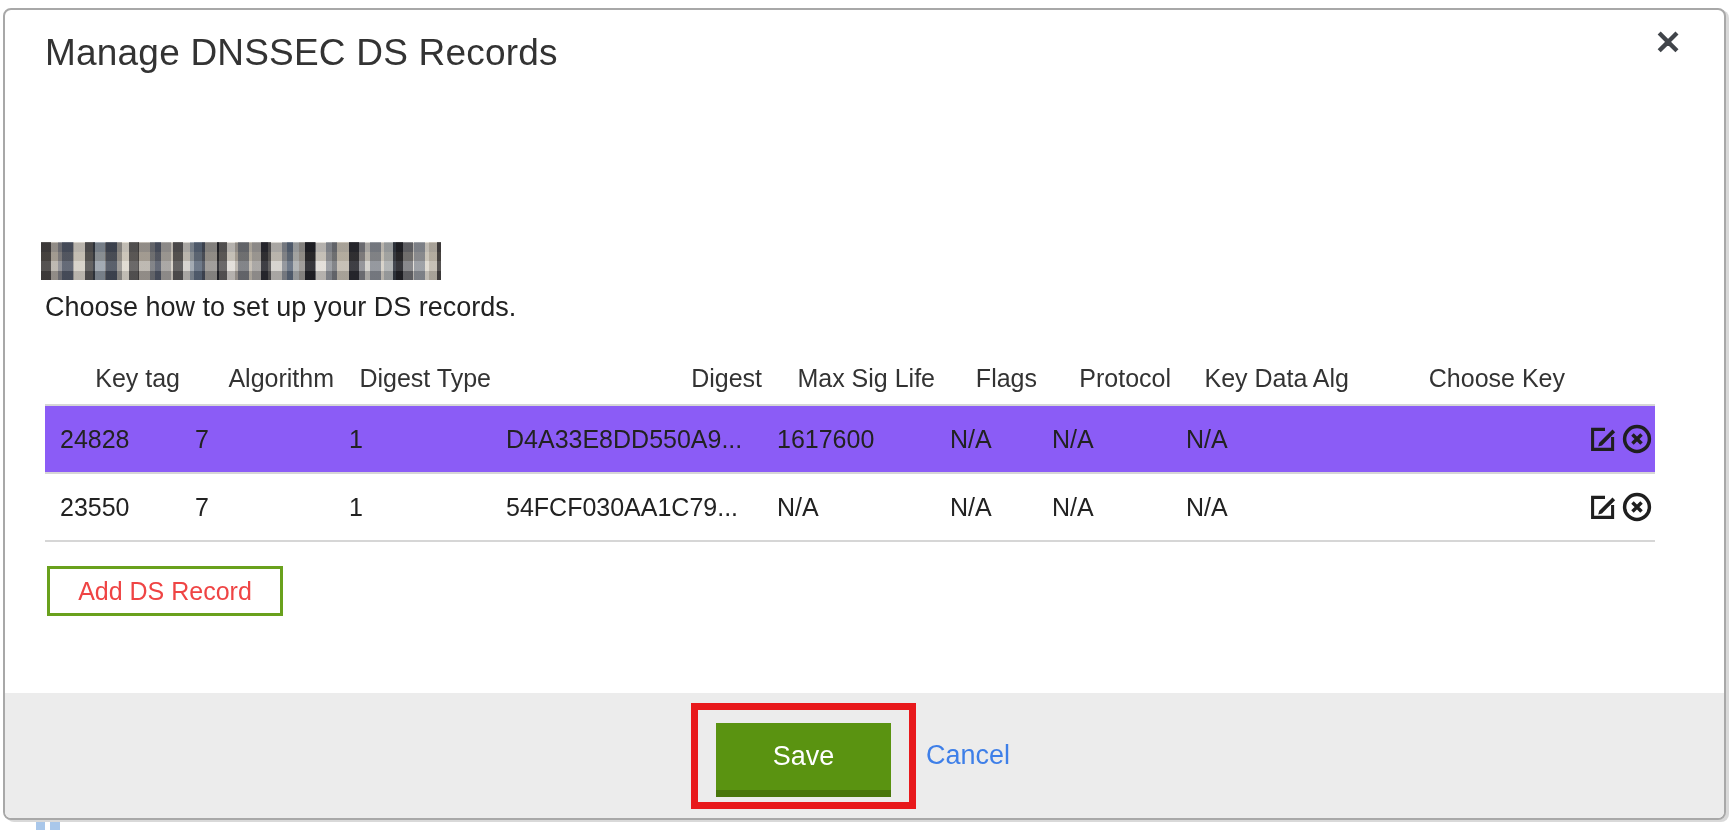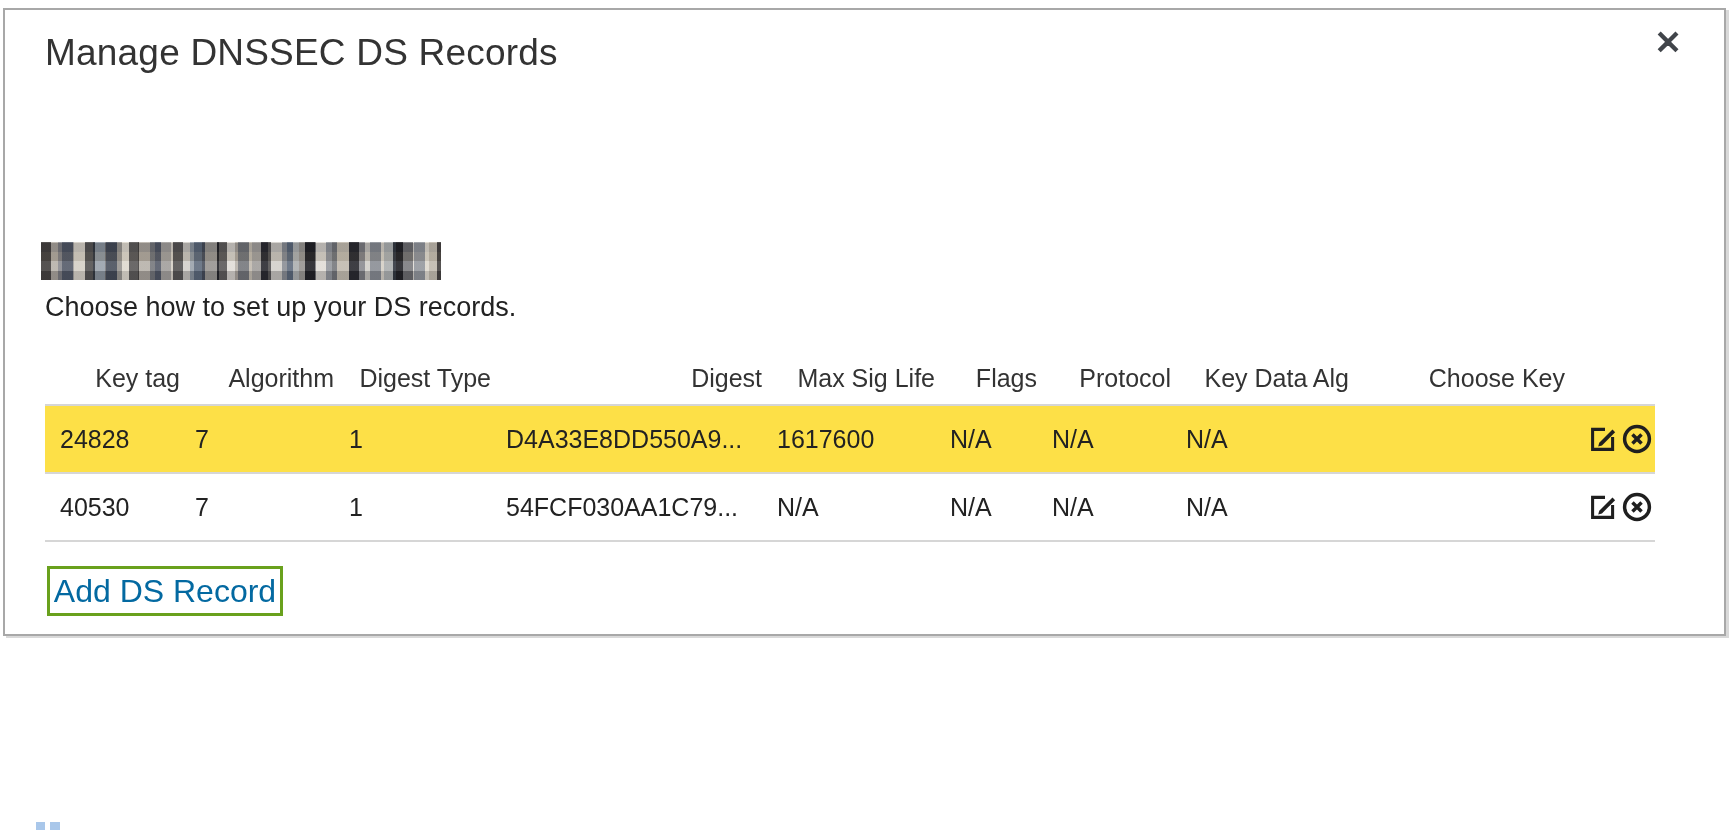--- a/index.html
+++ b/index.html
@@ -1,24 +1,24 @@
 <!DOCTYPE html>
 <html><head>
 <meta charset="utf-8">
 <style>
   * { margin: 0; padding: 0; box-sizing: border-box; }
   html, body { width: 1734px; height: 830px; background: #ffffff; font-family: "Liberation Sans", "DejaVu Sans", sans-serif; }
 
   .dialog {
     position: absolute;
     left: 3px; top: 8px;
-    width: 1723px; height: 628px;
+    width: 1723px; height: 812px;
     background: #ffffff;
     border: 2px solid #a8a8a8;
-    border-radius: 0;
+    border-radius: 8px;
     box-shadow: 3px 2px 0 rgba(170,170,170,0.45);
     overflow: hidden;
   }
 
   
   .dialog-title {
     margin: 22px 0 0 40px;
     font-size: 37px;
     font-weight: 400;
     color: #333333;
@@ -65,43 +65,43 @@
     text-align: right;
     vertical-align: middle;
     font-size: 25px;
     font-weight: 400;
     color: #333333;
     padding-left: 15px;
     white-space: nowrap;
   }
   .ds-table tbody tr { border-top: 2px solid #d6d6d6; }
   .ds-table tbody tr:last-child { border-bottom: 2px solid #d6d6d6; }
-  .ds-table tbody tr.alt { background: #fde047; }
+  .ds-table tbody tr.alt { background: #8b5cf6; }
   .ds-table td {
     height: 68px;
     vertical-align: middle;
     font-size: 25px;
     color: #222222;
     padding-left: 15px;
     white-space: nowrap;
     overflow: hidden;
   }
   .actions-cell { padding-right: 2px; }
   .actions-wrap { display: flex; justify-content: flex-end; align-items: center; gap: 2px; }
   .icon-btn { background: none; border: none; padding: 0; cursor: pointer; width: 32px; height: 32px; }
   .icon-btn svg { width: 32px; height: 32px; display: block; }
 
   
   .add-ds-button {
     margin: 24px 0 0 42px;
     width: 236px; height: 50px;
     background: #ffffff;
     border: 3px solid #69a11d;
-    color: #0369a1;
-    font-size: 32px;
+    color: #ef4444;
+    font-size: 25px;
     font-family: "Liberation Sans", sans-serif;
     cursor: pointer;
   }
 
   
   .dialog-footer {
     position: absolute;
     left: 0; right: 0; bottom: 0;
     height: 125px;
     background: #ececec;
@@ -203,21 +203,21 @@
             <button class="icon-btn">
               <svg viewBox="0 0 24 24">
                 <circle cx="12" cy="12" r="9.3" fill="none" stroke="#1f1f1f" stroke-width="2.6"></circle>
                 <path d="M8.6 8.6 L15.4 15.4 M15.4 8.6 L8.6 15.4" stroke="#1f1f1f" stroke-width="2.6"></path>
               </svg>
             </button>
           </div>
         </td>
       </tr>
       <tr>
-        <td>40530</td>
+        <td>23550</td>
         <td>7</td>
         <td>1</td>
         <td>54FCF030AA1C79...</td>
         <td>N/A</td>
         <td>N/A</td>
         <td>N/A</td>
         <td>N/A</td>
         <td></td>
         <td class="actions-cell">
           <div class="actions-wrap">
@@ -234,16 +234,24 @@
               </svg>
             </button>
           </div>
         </td>
       </tr>
     </tbody>
   </table>
 
   <button class="add-ds-button">Add DS Record</button>
 
+  <div class="dialog-footer">
+    <div class="footer-group">
+      <div class="save-annotation">
+        <button class="save-button">Save</button>
+      </div>
+      <a class="cancel-link">Cancel</a>
+    </div>
+  </div>
 
 </div>
 
 <div class="page-artifact"></div>
 
 </body></html>

